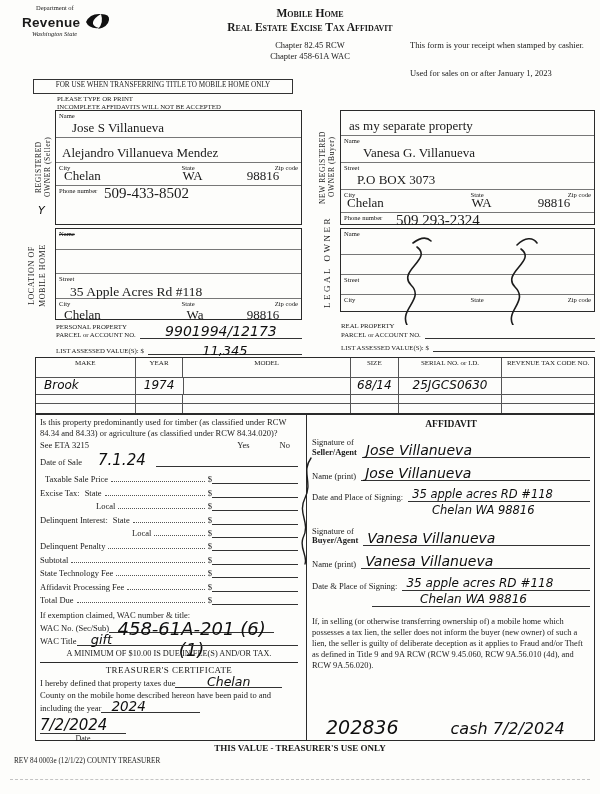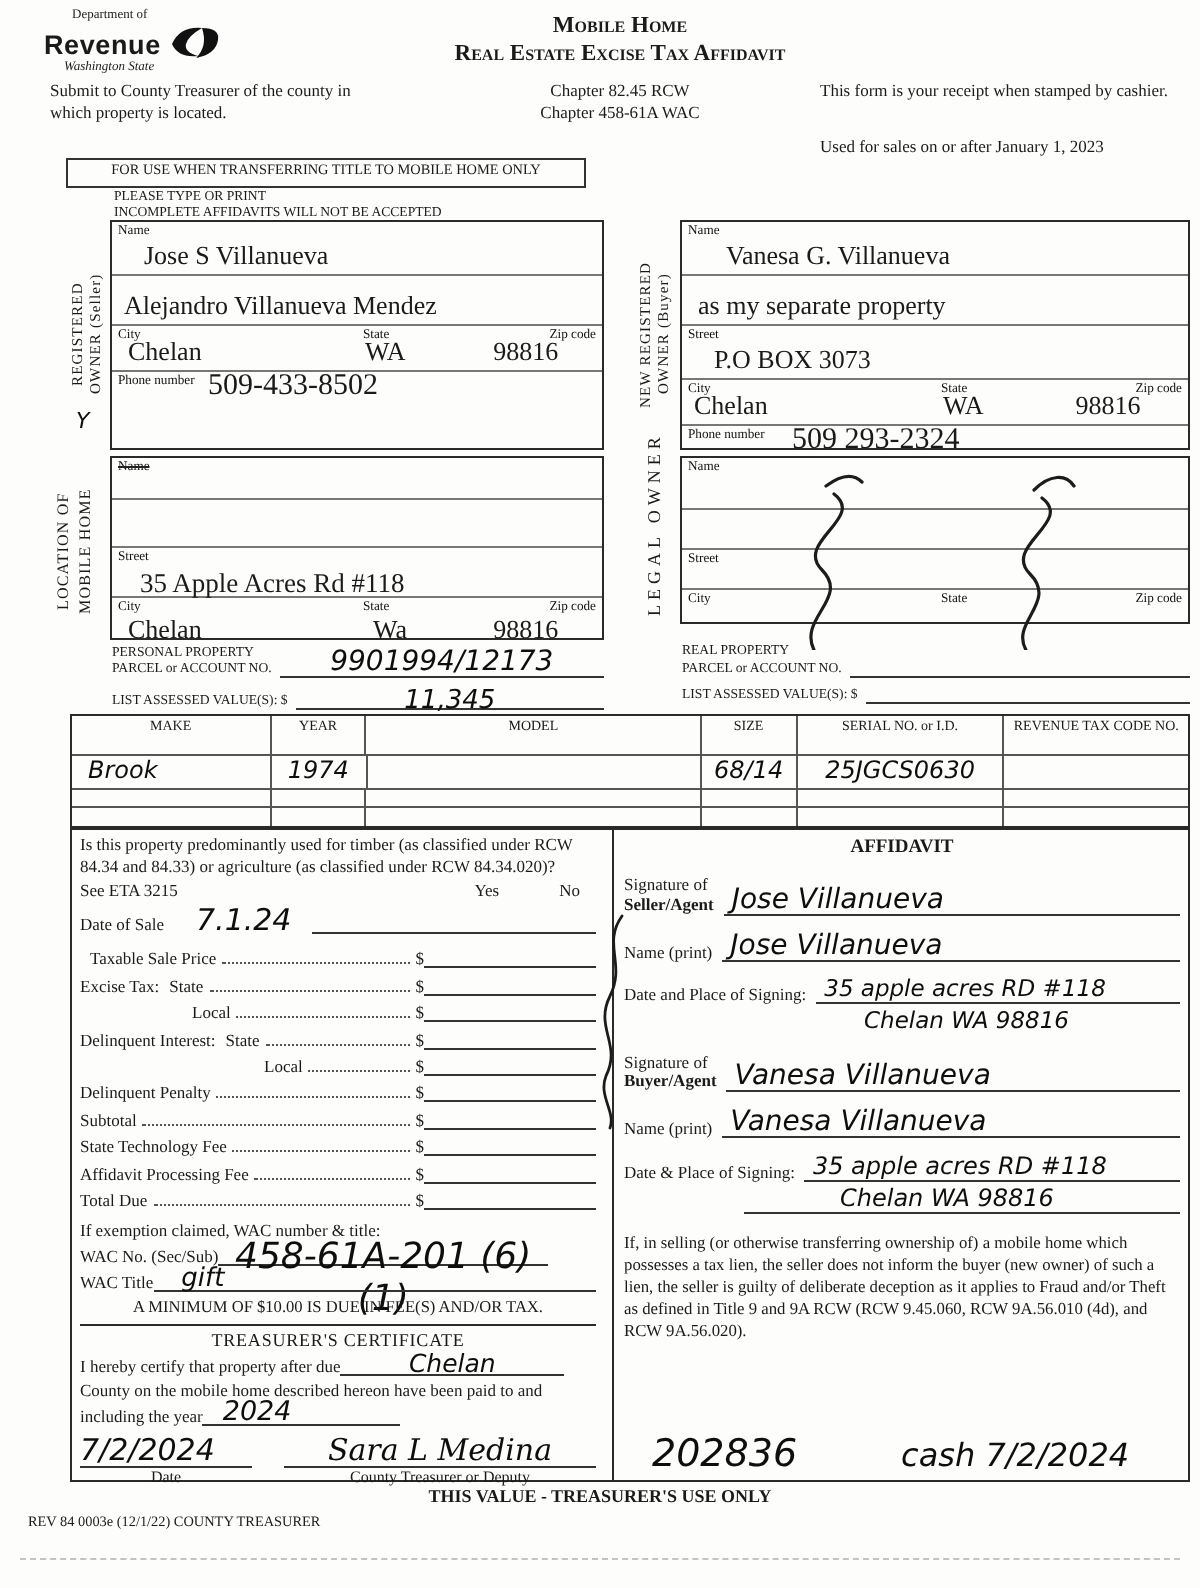--- a/index.html
+++ b/index.html
@@ -69,21 +69,20 @@
       </svg>
     </div>
     <div style="font-size:6.5px;font-style:italic;margin-left:10px;margin-top:-3px;">Washington State</div>
   </div>
 
   <div class="abs small-caps" style="left:150px;top:6px;width:320px;text-align:center;font-weight:bold;font-size:11.5px;line-height:1.25;">
     <div>Mobile Home</div>
     <div>Real Estate Excise Tax Affidavit</div>
   </div>
 
-  <div class="abs" style="left:25px;top:40px;width:160px;font-size:8.5px;line-height:1.3;">Submit to County Treasurer of the county in which property is located.</div>
 
   <div class="abs" style="left:200px;top:40px;width:220px;text-align:center;font-size:8.5px;line-height:1.35;">
     <div>Chapter 82.45 RCW</div>
     <div>Chapter 458-61A WAC</div>
   </div>
 
   <div class="abs" style="left:410px;top:40px;width:175px;font-size:8.5px;line-height:1.3;">This form is your receipt when stamped by cashier.</div>
   <div class="abs" style="left:410px;top:68px;width:185px;font-size:8.5px;">Used for sales on or after January 1, 2023</div>
 
   <div class="abs" style="left:33px;top:79px;width:258px;height:12px;border:1px solid #333;text-align:center;font-size:7.2px;padding-top:1px;box-sizing:content-box;">FOR USE WHEN TRANSFERRING TITLE TO MOBILE HOME ONLY</div>
@@ -119,26 +118,26 @@
     <div class="orow noline" style="height:13px;">
       <span class="flabel">Phone number</span>
       <span class="hval" style="left:48px;bottom:-3px;font-size:15px;">509-433-8502</span>
     </div>
   </div>
 
   <span class="vtext" style="left:318px;top:112px;height:110px;">NEW REGISTERED</span>
   <span class="vtext" style="left:327px;top:112px;height:110px;">OWNER (Buyer)</span>
 
   <div class="obox" style="left:340px;top:110px;width:255px;height:115px;">
+    <div class="orow" style="height:25px;">
+      <span class="hval" style="left:8px;">as my separate property</span>
+    </div>
     <div class="orow" style="height:27px;">
       <span class="flabel">Name</span>
       <span class="hval" style="left:22px;">Vanesa G. Villanueva</span>
-    </div>
-    <div class="orow" style="height:25px;">
-      <span class="hval" style="left:8px;">as my separate property</span>
     </div>
     <div class="orow" style="height:27px;">
       <span class="flabel">Street</span>
       <span class="hval">P.O BOX 3073</span>
     </div>
     <div class="orow csz" style="height:23px;">
       <div style="width:50%;">
           <span class="flabel">City</span>
         <span class="hval" style="left:6px;">Chelan</span>
         </div>
@@ -369,38 +368,34 @@
         <div class="exline">
           <span>WAC Title</span>
           <span class="exfill" style="height:13px;"><span class="hand" style="font-size:13px;margin-left:14px;">gift</span></span>
         </div>
         <div style="text-align:center;margin-top:3px;font-size:8.3px;">A MINIMUM OF $10.00 IS DUE IN FEE(S) AND/OR TAX.</div>
       </div>
 
       <div class="tcert">
         <div style="text-align:center;font-size:9px;letter-spacing:.4px;">TREASURER'S CERTIFICATE</div>
         <div class="tc-line">
-          <span>I hereby certify that property after due</span>
+          <span>I hereby defined that property taxes due</span>
           <span class="exfill" style="height:13px;text-align:center;"><span class="hand" style="font-size:12.5px;">Chelan</span></span>
           <span style="width:16px;"></span>
         </div>
         <div class="tc-line">County on the mobile home described hereon have been paid to and</div>
         <div class="tc-line">
           <span>including the year</span>
           <span class="exfill" style="max-width:110px;height:14px;"><span class="hand" style="font-size:13.5px;margin-left:10px;">2024</span></span>
           <span style="flex:1;"></span>
         </div>
         <div style="display:flex;margin-top:3px;">
           <div style="width:86px;">
             <div class="uline" style="height:17px;"><span class="hand" style="font-size:15px;">7/2/2024</span></div>
             <div style="text-align:center;font-size:8px;">Date</div>
-          </div>
-          <div style="flex:1;margin-left:16px;">
-            <div class="uline" style="height:17px;text-align:center;"><span class="sig" style="font-size:15px;">Sara L Medina</span></div>
-            <div style="text-align:center;font-size:8px;">County Treasurer or Deputy</div>
           </div>
         </div>
       </div>
     </div>
 
     <svg class="abs" style="left:263px;top:42px;" width="16" height="110" viewBox="0 0 16 110">
       <path d="M12,2 C2,16 14,26 6,42 C-2,58 12,66 4,82 C0,92 9,100 6,108" stroke="#1c1c1c" stroke-width="1.4" fill="none" stroke-linecap="round"></path>
     </svg>
 
     <div class="rcol">

